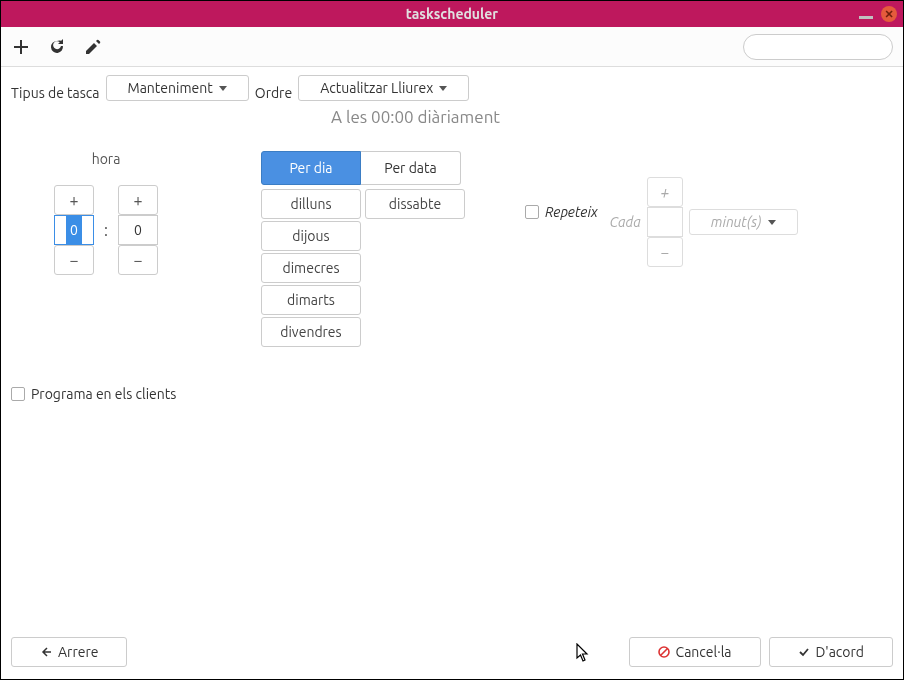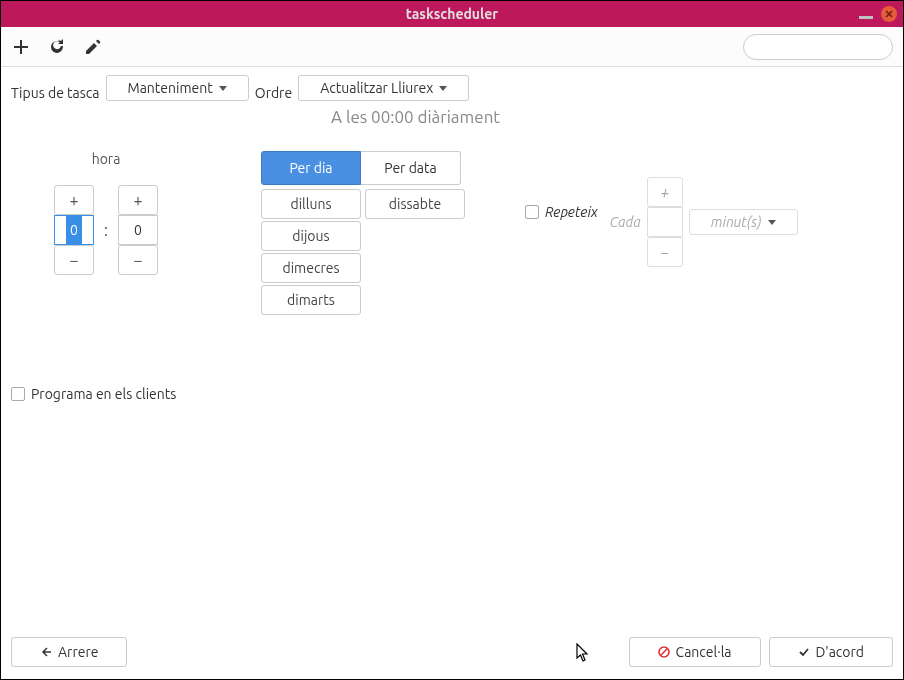--- a/index.html
+++ b/index.html
@@ -190,20 +190,21 @@
       <div class="tabs">
         <div class="tab active">Per dia</div>
         <div class="tab">Per data</div>
       </div>
       <div class="days-grid">
         <div class="days-col">
           <div class="day-btn">dilluns</div>
           <div class="day-btn">dijous</div>
           <div class="day-btn">dimecres</div>
           <div class="day-btn">dimarts</div>
+          <div class="day-btn">divendres</div>
         </div>
         <div class="days-col">
           <div class="day-btn">dissabte</div>
         </div>
       </div>
     </div>
 
     <div class="col-repeat">
       <div class="check-row">
         <div class="checkbox"></div>

